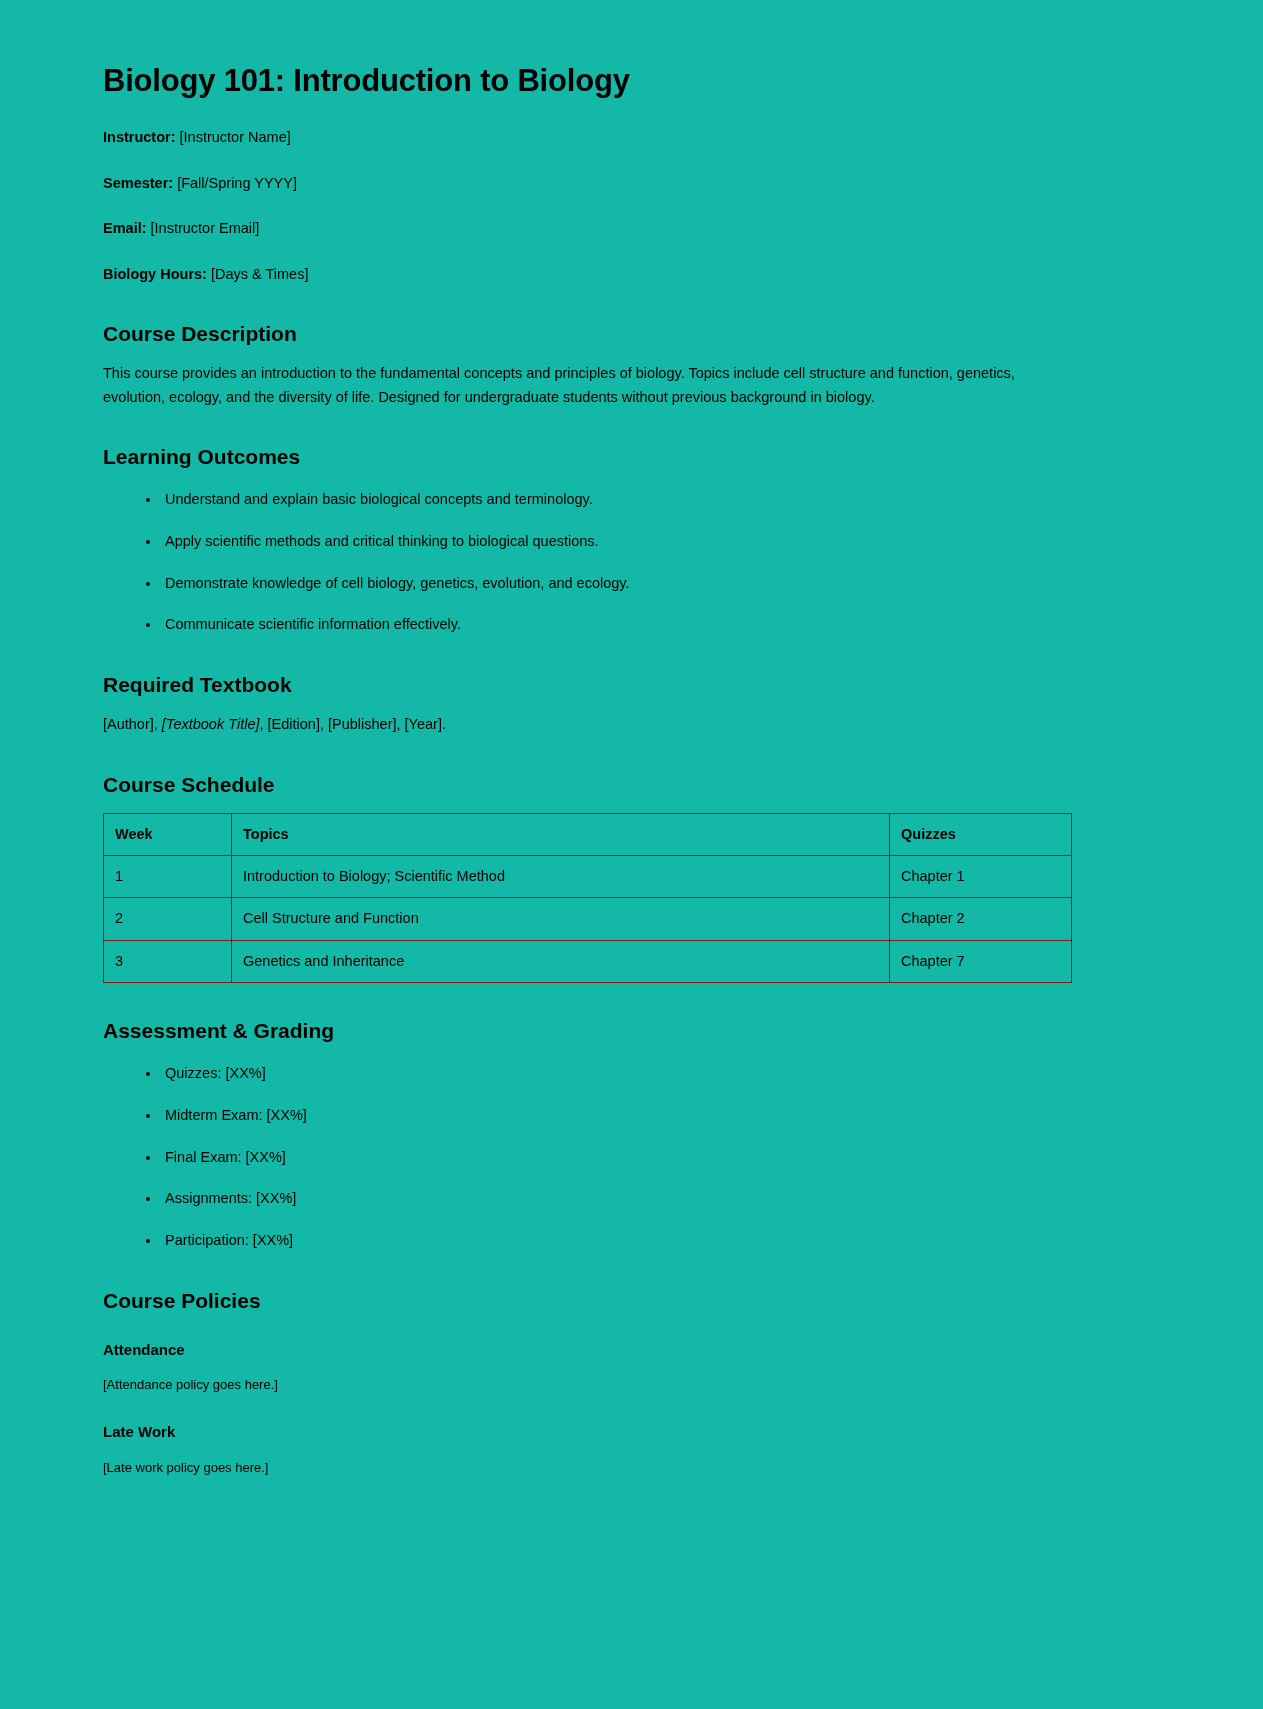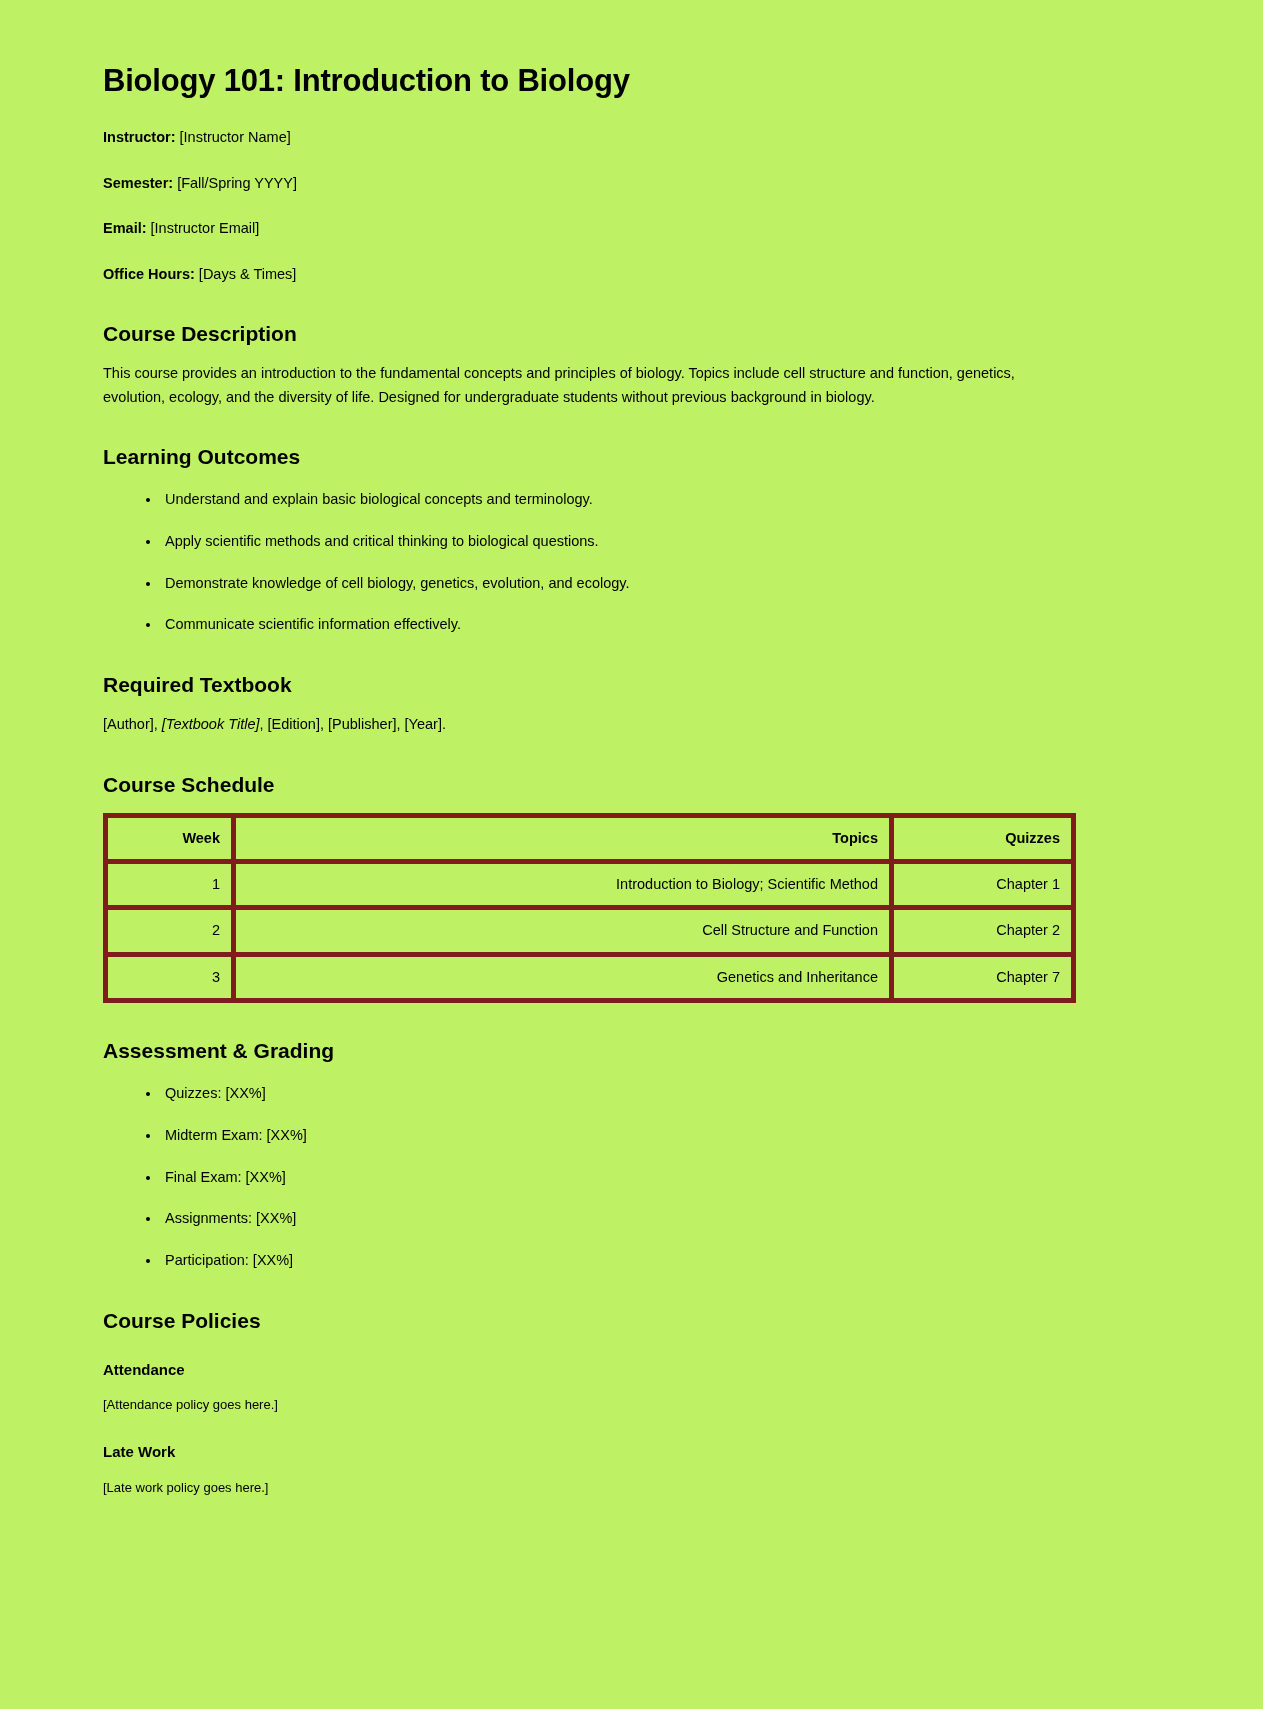--- a/index.html
+++ b/index.html
@@ -12,21 +12,21 @@
     min-height: 1709px;
     font-family: "Liberation Sans", sans-serif;
     color: #000000;
     -webkit-font-smoothing: antialiased;
   }
   .page {
     box-sizing: border-box;
     width: 1263px;
     min-height: 1709px;
     padding: 62px 100px 40px 103px;
-    background: #bef264;
+    background: #14b8a6;
   }
   h1.doc-title {
     font-size: 31px;
     line-height: 1.25;
     font-weight: bold;
     margin: 0 0 26px 0;
     letter-spacing: -0.2px;
   }
   .meta-line {
     font-size: 14.5px;
@@ -74,22 +74,22 @@
     font-style: italic;
   }
   table.schedule {
     border-collapse: collapse;
     width: 968px;
     margin: 0 0 4px 0;
     table-layout: fixed;
   }
   table.schedule th,
   table.schedule td {
-    border: 5px solid #7f1d1d;
-    text-align: right;
+    border: 1px solid #7f1d1d;
+    text-align: left;
     vertical-align: top;
     font-size: 14.5px;
     line-height: 1.4;
     padding: 10px 11px 11px 11px;
   }
   table.schedule th {
     font-weight: bold;
   }
   table.schedule col.c-week  { width: 128px; }
   table.schedule col.c-topic { width: 658px; }
@@ -101,21 +101,21 @@
 <div class="page">
 
   <h1 class="doc-title">Biology 101: Introduction to Biology</h1>
 
   <p class="meta-line"><span class="meta-label">Instructor:</span><span> [Instructor Name]</span></p>
 
   <p class="meta-line"><span class="meta-label">Semester:</span><span> [Fall/Spring YYYY]</span></p>
 
   <p class="meta-line"><span class="meta-label">Email:</span><span> [Instructor Email]</span></p>
 
-  <p class="meta-line"><span class="meta-label">Office Hours:</span><span> [Days &amp; Times]</span></p>
+  <p class="meta-line"><span class="meta-label">Biology Hours:</span><span> [Days &amp; Times]</span></p>
 
   <h2 class="section-title">Course Description</h2>
   <p class="body-text">This course provides an introduction to the fundamental concepts and principles of biology. Topics include cell structure and function, genetics, evolution, ecology, and the diversity of life. Designed for undergraduate students without previous background in biology.</p>
 
   <h2 class="section-title">Learning Outcomes</h2>
   <ul class="bullets">
     <li>Understand and explain basic biological concepts and terminology.</li>
     <li>Apply scientific methods and critical thinking to biological questions.</li>
     <li>Demonstrate knowledge of cell biology, genetics, evolution, and ecology.</li>
     <li>Communicate scientific information effectively.</li>

